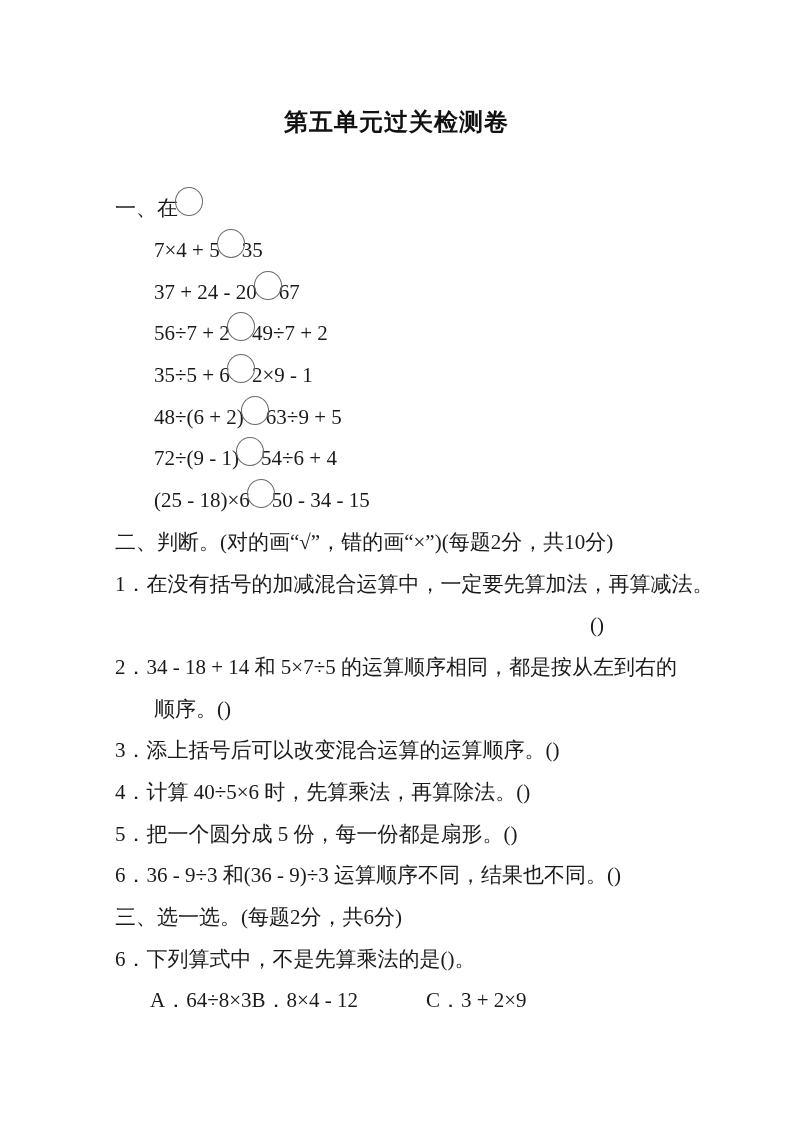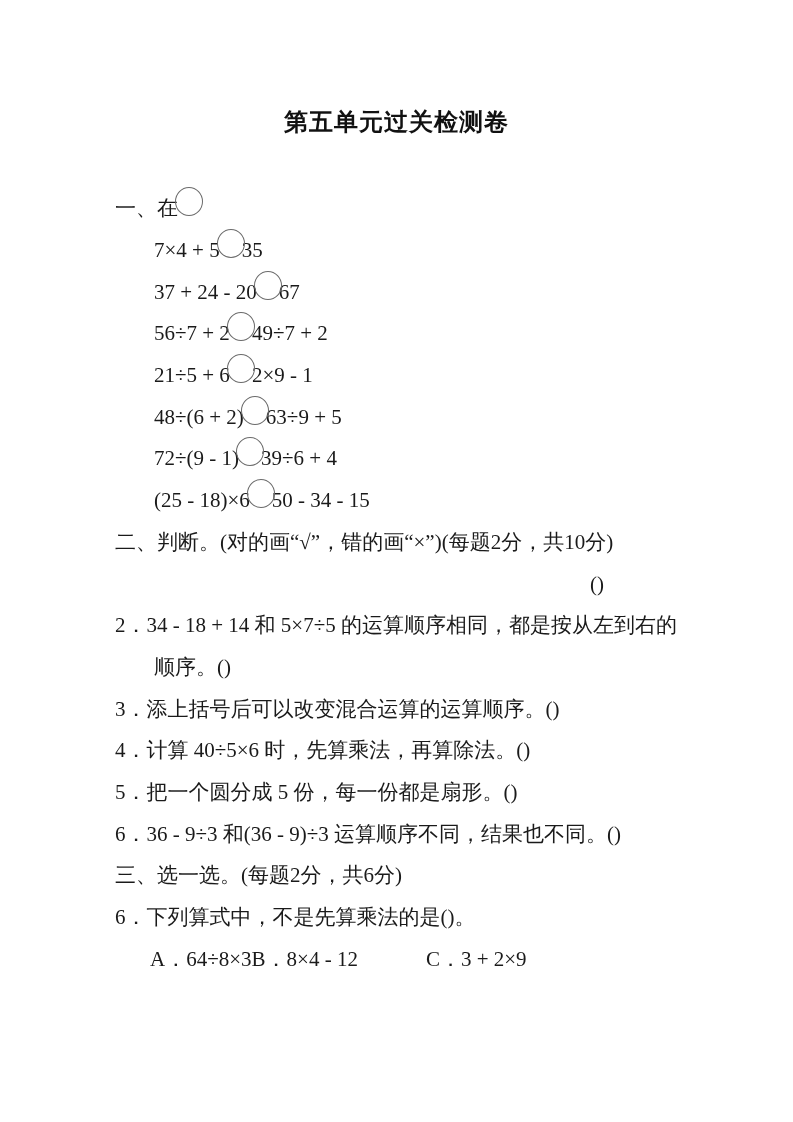--- a/index.html
+++ b/index.html
@@ -82,41 +82,42 @@
       <span>37 + 24 - 20</span>
       <span class="circle"></span>
       <span>67</span>
     </div>
     <div class="line indent">
       <span>56÷7 + 2</span>
       <span class="circle"></span>
       <span>49÷7 + 2</span>
     </div>
     <div class="line indent">
-      <span>21÷5 + 6</span>
+      <span>35÷5 + 6</span>
       <span class="circle"></span>
       <span>2×9 - 1</span>
     </div>
     <div class="line indent">
       <span>48÷(6 + 2)</span>
       <span class="circle"></span>
       <span>63÷9 + 5</span>
     </div>
     <div class="line indent">
       <span>72÷(9 - 1)</span>
       <span class="circle"></span>
-      <span>39÷6 + 4</span>
+      <span>54÷6 + 4</span>
     </div>
     <div class="line indent">
       <span>(25 - 18)×6</span>
       <span class="circle"></span>
       <span>50 - 34 - 15</span>
     </div>
 
     <div class="line">二、判断。(对的画“√”，错的画“×”)(每题2分，共10分)</div>
+    <div class="line">1．在没有括号的加减混合运算中，一定要先算加法，再算减法。</div>
     <div class="line ans">()</div>
     <div class="line">2．34 - 18 + 14 和 5×7÷5 的运算顺序相同，都是按从左到右的</div>
     <div class="line indent">顺序。()</div>
     <div class="line">3．添上括号后可以改变混合运算的运算顺序。()</div>
     <div class="line">4．计算 40÷5×6 时，先算乘法，再算除法。()</div>
     <div class="line">5．把一个圆分成 5 份，每一份都是扇形。()</div>
     <div class="line">6．36 - 9÷3 和(36 - 9)÷3 运算顺序不同，结果也不同。()</div>
 
     <div class="line">三、选一选。(每题2分，共6分)</div>
     <div class="line">6．下列算式中，不是先算乘法的是()。</div>

